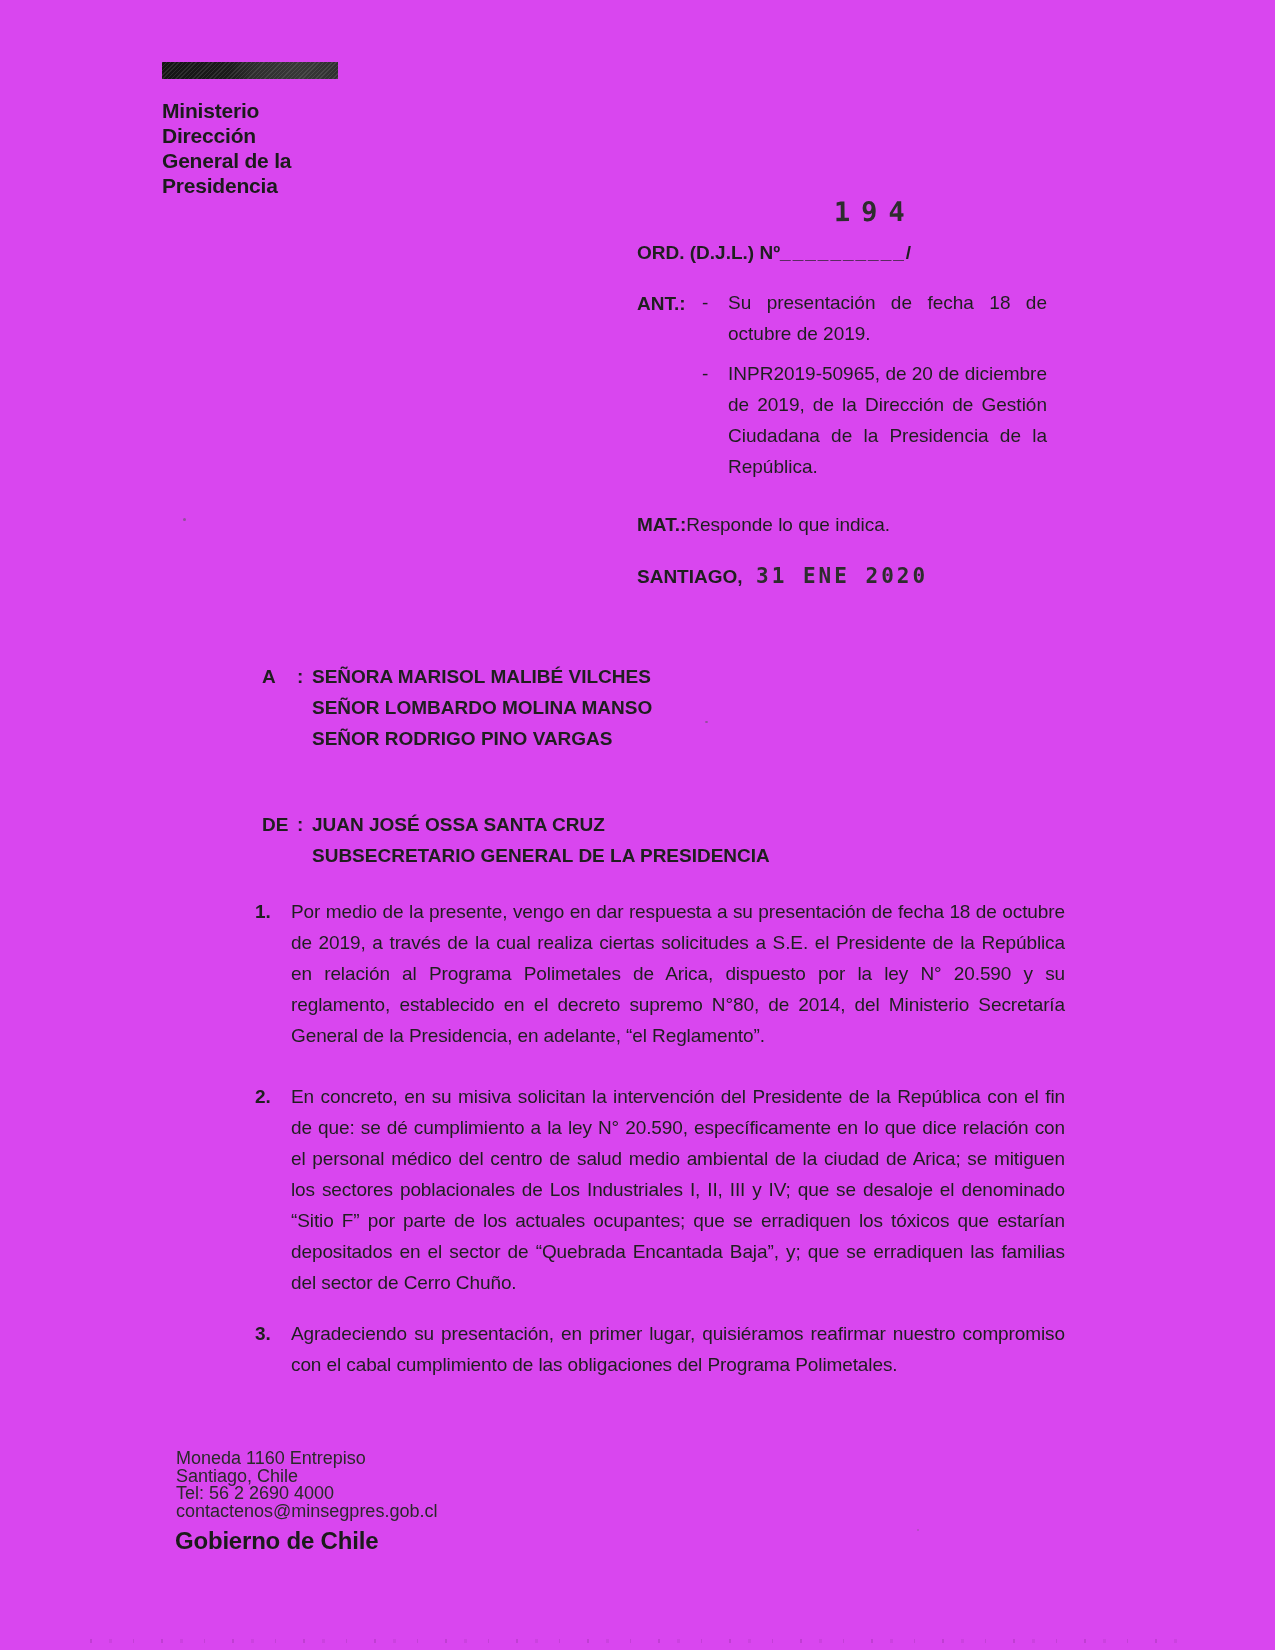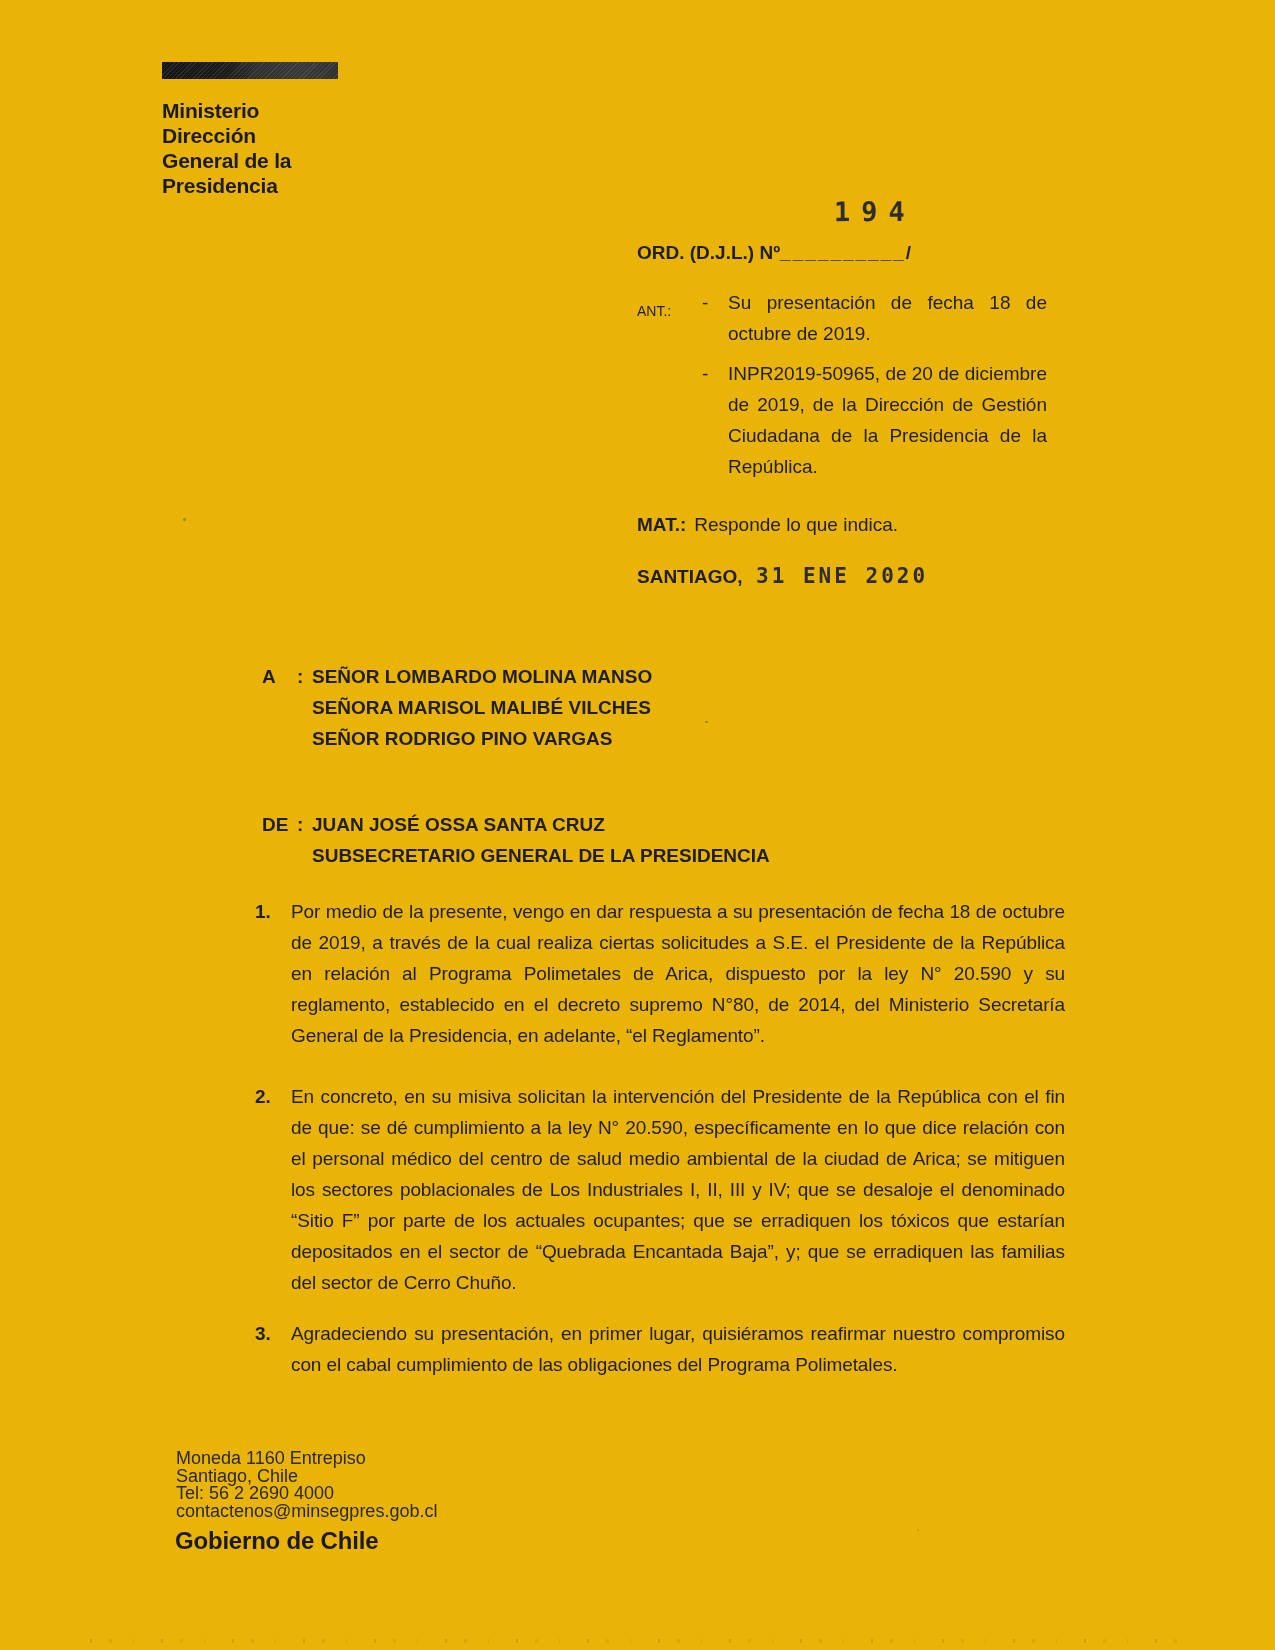--- a/index.html
+++ b/index.html
@@ -3,21 +3,21 @@
 <meta charset="utf-8">
 <style>
   * { margin: 0; padding: 0; box-sizing: border-box; }
   html, body { background: #ffffff; }
   body { font-family: "Liberation Sans", sans-serif; color: #1f1f1f; }
 
   .page {
     position: relative;
     width: 1275px;
     height: 1650px;
-    background: #eab308;
+    background: #d946ef;
     overflow: hidden;
     padding-left: 24px;
   }
 
   
   .topbar {
     position: absolute;
     left: 162px; top: 62px;
     width: 176px; height: 17px;
     background: linear-gradient(90deg, #141414 0%, #1a1a1a 38%, #2e2e2e 52%, #383838 78%, #2f2f2f 100%);
@@ -53,29 +53,29 @@
   }
   .ord-stamp {
     position: absolute;
     left: 834px; top: 196px;
     font-size: 27px;
     letter-spacing: 11px;
     transform: rotate(-0.5deg);
   }
 
   .ant-block { position: absolute; left: 637px; top: 287px; width: 410px; }
-  .ant-label { position: absolute; left: 0; top: 16px; font-size: 14px; font-weight: normal; }
+  .ant-label { position: absolute; left: 0; top: 6px; font-size: 19px; font-weight: bold; }
   .ant-items { position: absolute; left: 65px; top: 0; width: 345px; }
   .ant-item { display: flex; line-height: 31px; font-size: 19px; }
   .ant-item + .ant-item { margin-top: 9px; }
   .ant-dash { width: 26px; flex: none; }
   .ant-text { flex: 1; text-align: justify; }
 
   .mat-row { position: absolute; left: 637px; top: 514px; font-size: 19px; }
-  .mat-label { font-weight: bold; margin-right: 8px; }
+  .mat-label { font-weight: bold; margin-right: 0; }
 
   .city-row { position: absolute; left: 637px; top: 566px; font-size: 19px; }
   .city-label { font-weight: bold; }
   .date-stamp {
     position: absolute;
     left: 119px; top: -2px;
     font-size: 21px;
     letter-spacing: 3px;
     white-space: nowrap;
     text-align: center;
@@ -184,22 +184,22 @@
   <div class="city-row">
     <span class="city-label">SANTIAGO,</span>
     <span class="stamp date-stamp">31 ENE 2020</span>
   </div>
 
   <div class="addr-block to-block">
     <div class="addr-row">
       <span class="addr-label">A</span>
       <span class="addr-colon">:</span>
       <span class="addr-lines">
+        <div>SEÑORA MARISOL MALIBÉ VILCHES</div>
         <div>SEÑOR LOMBARDO MOLINA MANSO</div>
-        <div>SEÑORA MARISOL MALIBÉ VILCHES</div>
         <div>SEÑOR RODRIGO PINO VARGAS</div>
       </span>
     </div>
   </div>
 
   <div class="addr-block from-block">
     <div class="addr-row">
       <span class="addr-label">DE</span>
       <span class="addr-colon">:</span>
       <span class="addr-lines">

